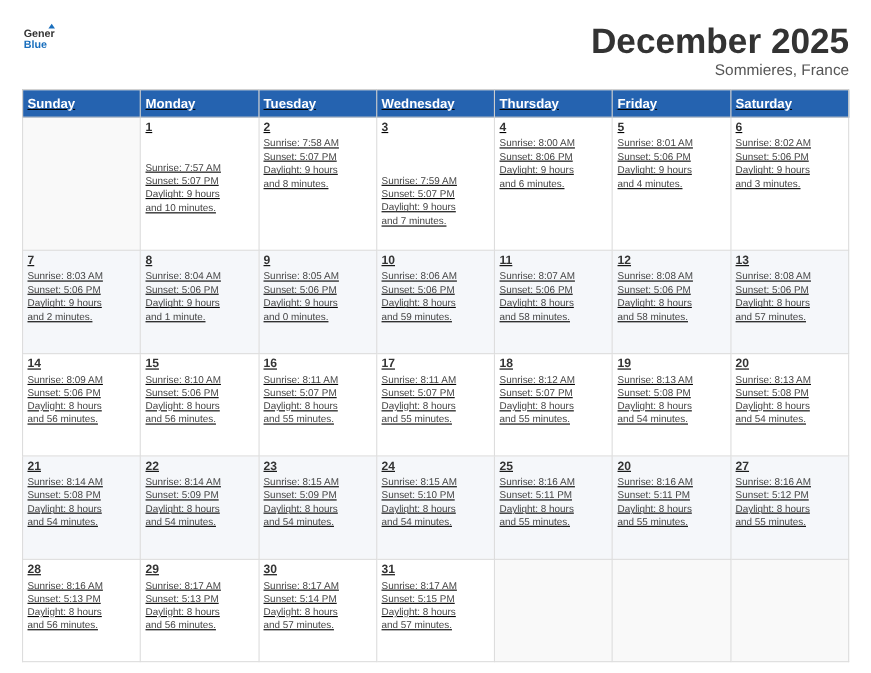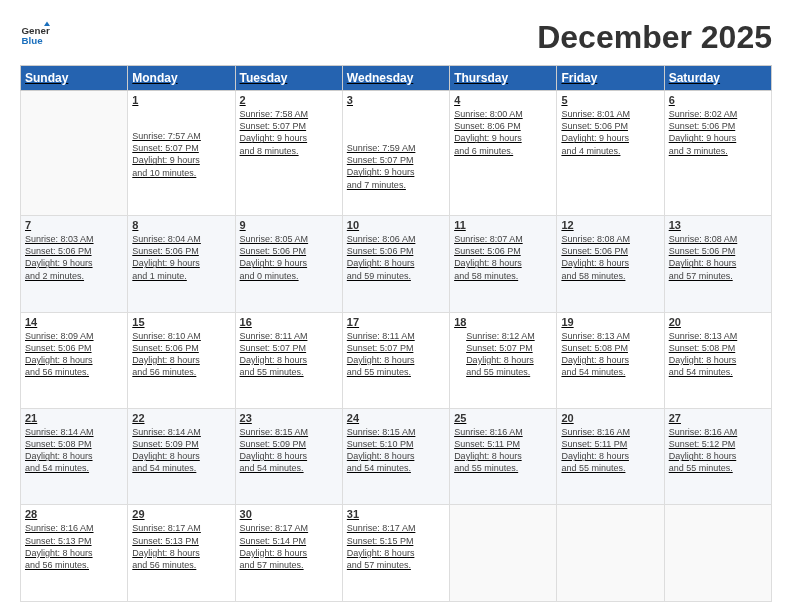--- a/index.html
+++ b/index.html
@@ -100,20 +100,21 @@
   <div class="header">
     <div class="logo">
       <svg class="logo-icon" viewBox="0 0 40 40">
         <text x="2" y="18" font-size="13" font-weight="bold" fill="#333" font-family="Arial">General</text>
         <text x="2" y="32" font-size="13" font-weight="bold" fill="#1a6fbd" font-family="Arial">Blue</text>
         <polygon points="32,8 40,8 36,2" fill="#1a6fbd"></polygon>
       </svg>
     </div>
     <div class="title-block">
       <div class="month-title">December 2025</div>
+      <div class="subtitle">Sommieres, France</div>
     </div>
   </div>
 
   <table class="calendar">
     <thead>
       <tr>
         <th>Sunday</th>
         <th>Monday</th>
         <th>Tuesday</th>
         <th>Wednesday</th>
@@ -243,21 +244,21 @@
           </td>
           <td>
             <span class="day-number">17</span>
             <div class="day-info" style="white-space: pre-line;">Sunrise: 8:11 AM
 Sunset: 5:07 PM
 Daylight: 8 hours
 and 55 minutes.</div>
           </td>
           <td>
             <span class="day-number">18</span>
-            <div class="day-info" style="white-space: pre-line; margin-left: 12px;">Sunrise: 8:12 AM
+            <div class="day-info" style="white-space: pre-line;">Sunrise: 8:12 AM
 Sunset: 5:07 PM
 Daylight: 8 hours
 and 55 minutes.</div>
           </td>
           <td>
             <span class="day-number">19</span>
             <div class="day-info" style="white-space: pre-line;">Sunrise: 8:13 AM
 Sunset: 5:08 PM
 Daylight: 8 hours
 and 54 minutes.</div>

